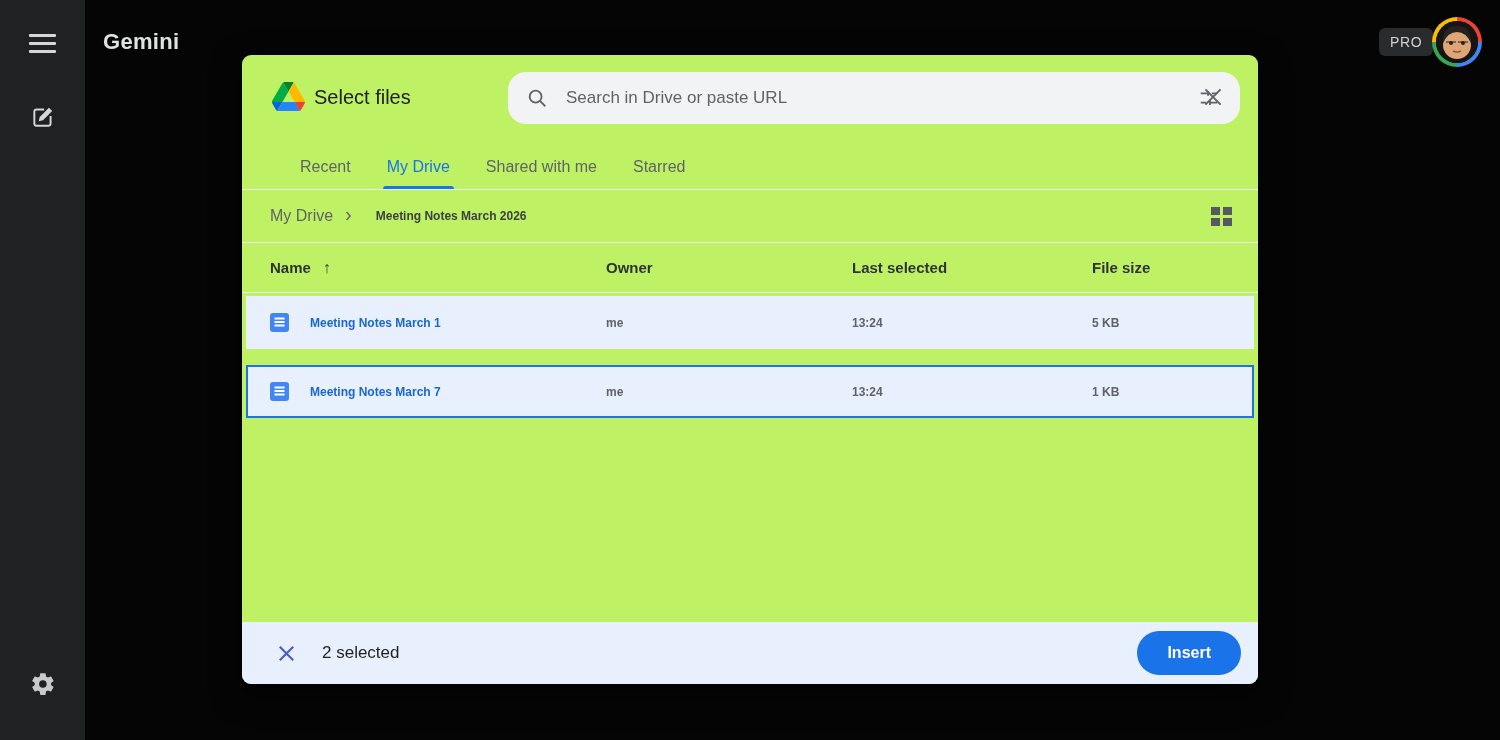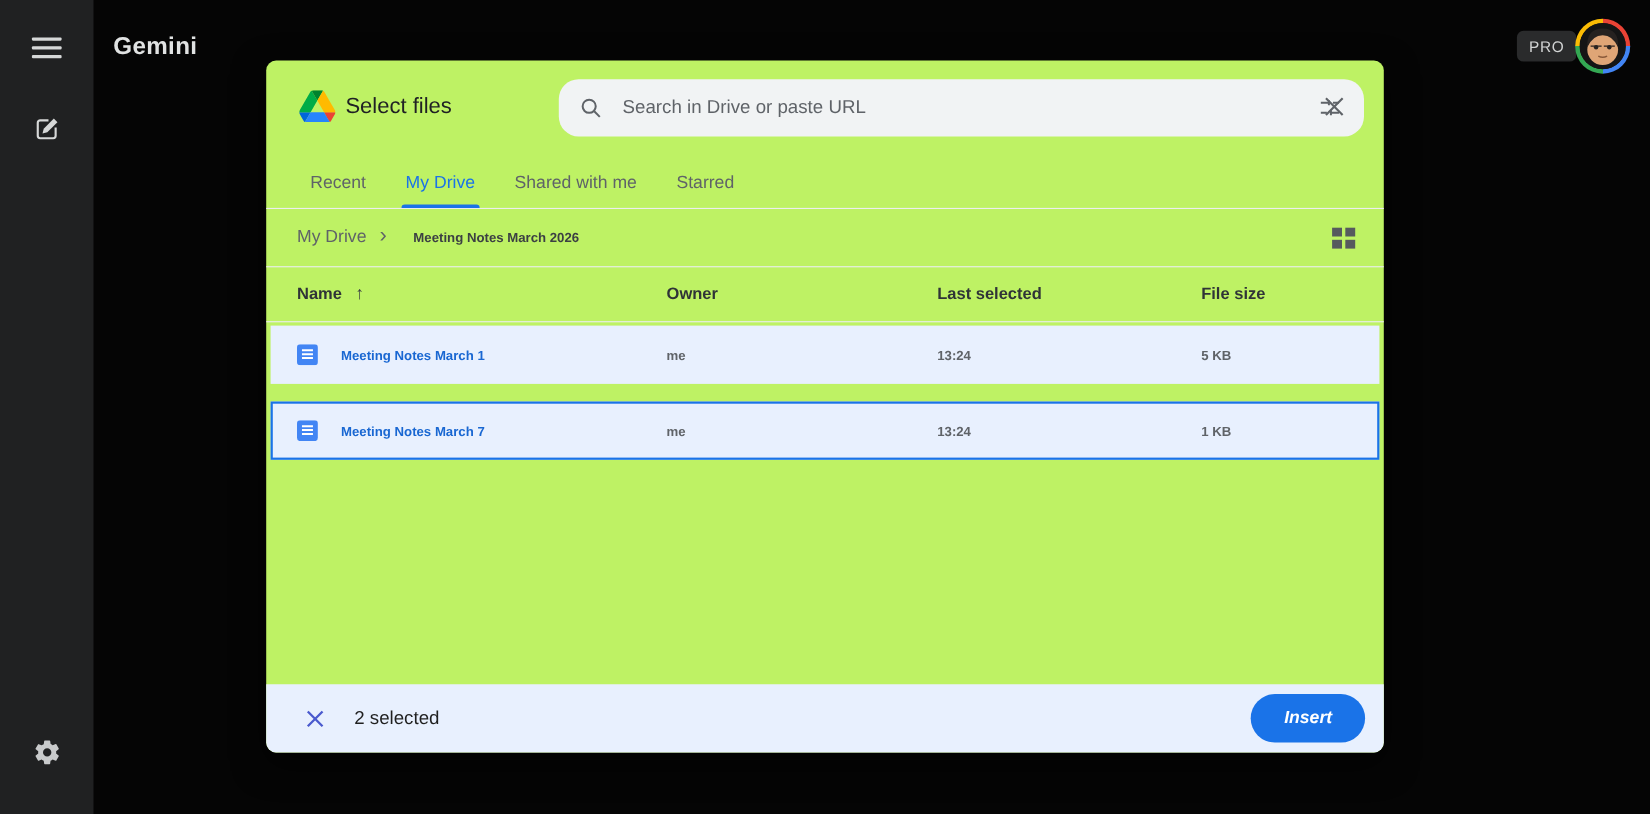--- a/index.html
+++ b/index.html
@@ -56,21 +56,21 @@
   .search-bar input {
     flex:1; border:none; outline:none; background:transparent;
     font-size:17px; color:#3c4043; margin-left:18px;
     font-family:"Liberation Sans", sans-serif;
   }
   .search-bar input::placeholder { color:#5f6368; }
   .icon-btn { background:none; border:none; cursor:pointer; padding:2px; display:flex; align-items:center; }
   .close-btn { position:absolute; left:956px; top:27px; }
 
   
-  .tabs { display:flex; padding-left:22px; height:45px; border-bottom:1px solid #eceef0; }
+  .tabs { display:flex; padding-left:40px; height:45px; border-bottom:1px solid #eceef0; }
   .tab {
     padding:0 18px; font-size:16px; color:#5f6368;
     display:flex; align-items:center; position:relative; cursor:pointer;
   }
   .tab.active { color:#1a73e8; }
   .tab.active::after {
     content:""; position:absolute; left:14px; right:14px; bottom:0;
     height:3px; background:#1a73e8; border-radius:3px 3px 0 0;
   }
 
@@ -110,21 +110,20 @@
     background:#e8f0fe; border-radius:0 0 9px 9px;
     display:flex; align-items:center; padding:0 17px 0 31px;
   }
   .clear-selection { margin-right:22px; }
   .selected-text { font-size:17px; color:#1f1f1f; }
   .insert-btn {
     margin-left:auto; height:44px; padding:13px 30px;
     background:#1a73e8; color:#fff; font-size:16px; font-weight:bold;
     border:none; border-radius:22px; cursor:pointer;
     font-family:"Liberation Sans", sans-serif;
-    font-style:italic;
   }
 </style>
 </head>
 <body>
 
 <div class="sidebar">
   <div class="hamburger">
     <span></span>
       <span></span>
       <span></span>

